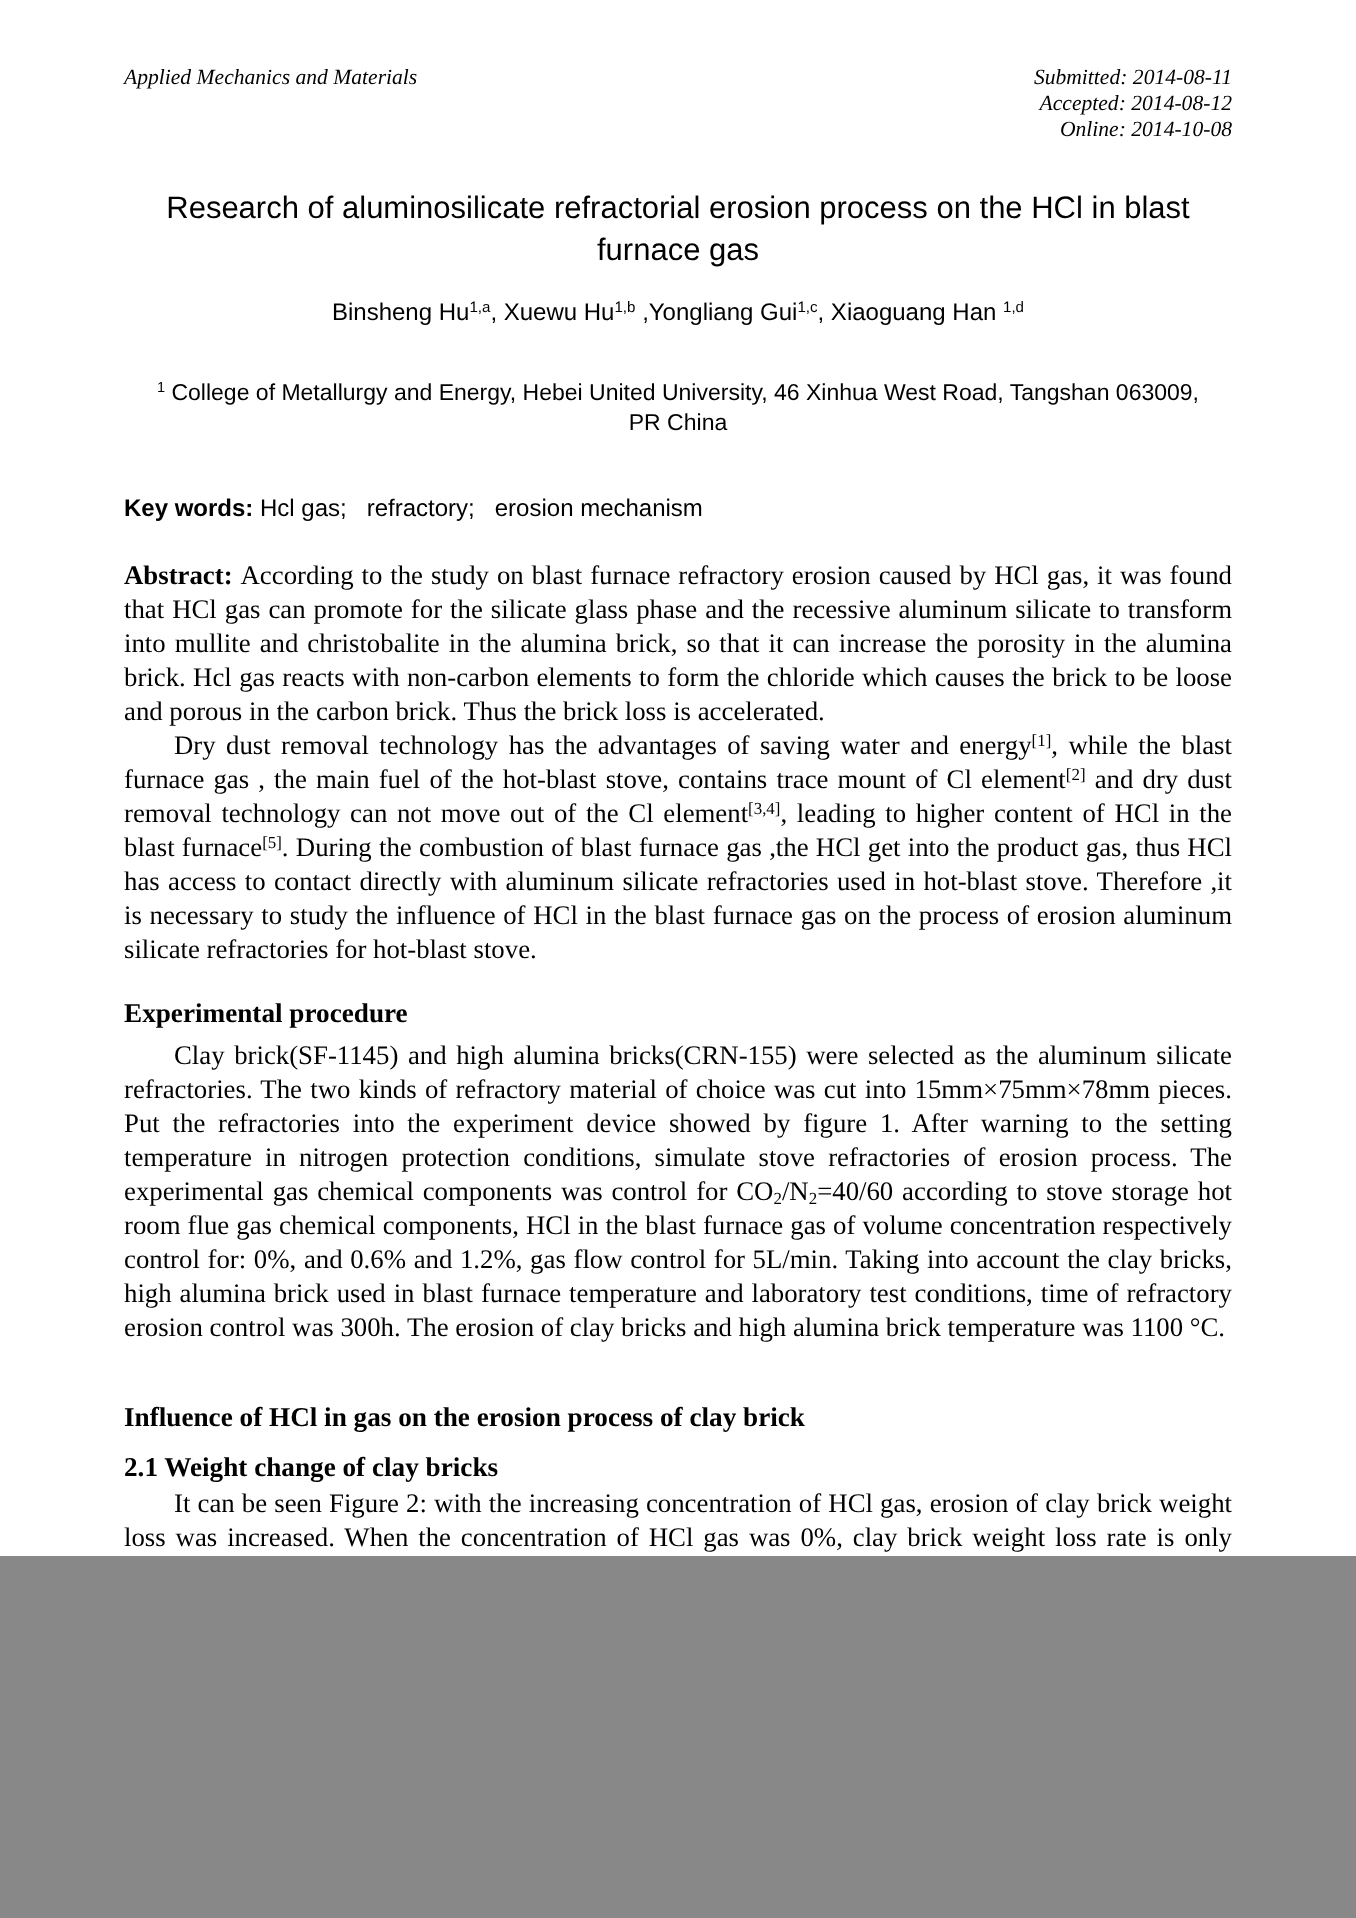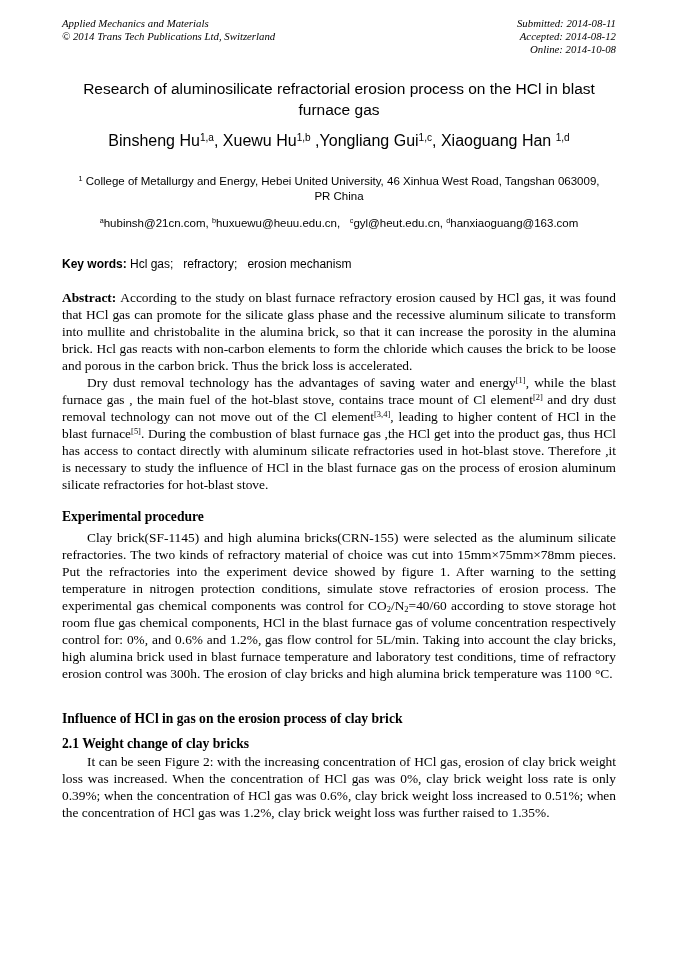--- a/index.html
+++ b/index.html
@@ -1,24 +1,24 @@
 <!DOCTYPE html>
 <html><head>
 <meta charset="utf-8">
 <style>
   html, body { margin: 0; padding: 0; background: #888; }
   * { box-sizing: border-box; }
 
   .page {
     width: 678px;
-    height: 959px;
+    height: 778px;
     background: #ffffff;
     color: #000000;
     position: relative;
-    padding: 17px 62px 20px 62px;
+    padding: 33px 62px 20px 62px;
     overflow: hidden;
     font-family: "Liberation Serif", serif;
   }
 
   
   .page-header {
     display: flex;
     justify-content: space-between;
     align-items: flex-start;
     font-family: "Liberation Serif", serif;
@@ -36,21 +36,21 @@
     font-family: "Liberation Sans", sans-serif;
     font-weight: normal;
     font-size: 15.5px;
     line-height: 21px;
     padding: 0 12px;
   }
   .authors-line {
     margin-top: 11px;
     text-align: center;
     font-family: "Liberation Sans", sans-serif;
-    font-size: 16px;
+    font-size: 12px;
     line-height: 19px;
   }
   .affiliation-line {
     margin-top: 24px;
     text-align: center;
     font-family: "Liberation Sans", sans-serif;
     font-size: 11.5px;
     line-height: 15.5px;
     padding: 0 10px;
   }
@@ -107,36 +107,34 @@
   b { font-weight: bold; }
 </style>
 </head>
 <body>
 
 <div class="page">
 
   <div class="page-header">
     <div class="journal-info">
       <div>Applied Mechanics and Materials</div>
-      <div>© 2014 Trans Tech Publications Ltd, Switzerland</div>
     </div>
     <div class="submission-info">
       <div>Submitted: 2014-08-11</div>
       <div>Accepted: 2014-08-12</div>
       <div>Online: 2014-10-08</div>
     </div>
   </div>
 
   <div class="page-title">Research of aluminosilicate refractorial erosion process on the HCl in blast furnace gas</div>
 
   <div class="authors-line"><span>Binsheng Hu</span><sup>1,a</sup><span>, Xuewu Hu</span><sup>1,b</sup><span> ,Yongliang Gui</span><sup>1,c</sup><span>, Xiaoguang Han </span><sup>1,d</sup></div>
 
   <div class="affiliation-line"><sup>1</sup><span> College of Metallurgy and Energy, Hebei United University, 46 Xinhua West Road, Tangshan 063009, PR China</span></div>
 
-  <div class="emails-line"><sup>a</sup><span>hubinsh@21cn.com, </span><sup>b</sup><span>huxuewu@heuu.edu.cn,   </span><sup>c</sup><span>gyl@heut.edu.cn, </span><sup>d</sup><span>hanxiaoguang@163.com</span></div>
 
   <div class="keywords-line"><b>Key words: </b><span>Hcl gas;   refractory;   erosion mechanism</span></div>
 
   <div class="para abstract-para"><b>Abstract: </b><span>According to the study on blast furnace refractory erosion caused by HCl gas, it was found that HCl gas can promote for the silicate glass phase and the recessive aluminum silicate to transform into mullite and christobalite in the alumina brick, so that it can increase the porosity in the alumina brick. Hcl gas reacts with non-carbon elements to form the chloride which causes the brick to be loose and porous in the carbon brick. Thus the brick loss is accelerated.</span></div>
 
   <div class="para indent intro-para"><span>Dry dust removal technology has the advantages of saving water and energy</span><sup>[1]</sup><span>, while the blast furnace gas , the main fuel of the hot-blast stove, contains trace mount of Cl element</span><sup>[2]</sup><span> and dry dust removal technology can not move out of the Cl element</span><sup>[3,4]</sup><span>, leading to higher content of HCl in the blast furnace</span><sup>[5]</sup><span>. During the combustion of blast furnace gas ,the HCl get into the product gas, thus HCl has access to contact directly with aluminum silicate refractories used in hot-blast stove. Therefore ,it is necessary to study the influence of HCl in the blast furnace gas on the process of erosion aluminum silicate refractories for hot-blast stove.</span></div>
 
   <div class="section-heading h-experimental">Experimental procedure</div>
 
   <div class="para indent exp-para"><span>Clay brick(SF-1145) and high alumina bricks(CRN-155) were selected as the aluminum silicate refractories. The two kinds of refractory material of choice was cut into 15mm×75mm×78mm pieces. Put the refractories into the experiment device showed by figure 1. After warning to the setting temperature in nitrogen protection conditions, simulate stove refractories of erosion process. The experimental gas chemical components was control for CO</span><sub>2</sub><span>/N</span><sub>2</sub><span>=40/60 according to stove storage hot room flue gas chemical components,  HCl  in the blast furnace gas of volume concentration respectively control for: 0%, and 0.6% and 1.2%, gas flow control for 5L/min. Taking into account the clay bricks, high alumina brick used in blast furnace temperature and laboratory test conditions, time of refractory erosion control was 300h. The erosion of clay bricks and high alumina brick temperature was 1100 °C.</span></div>

